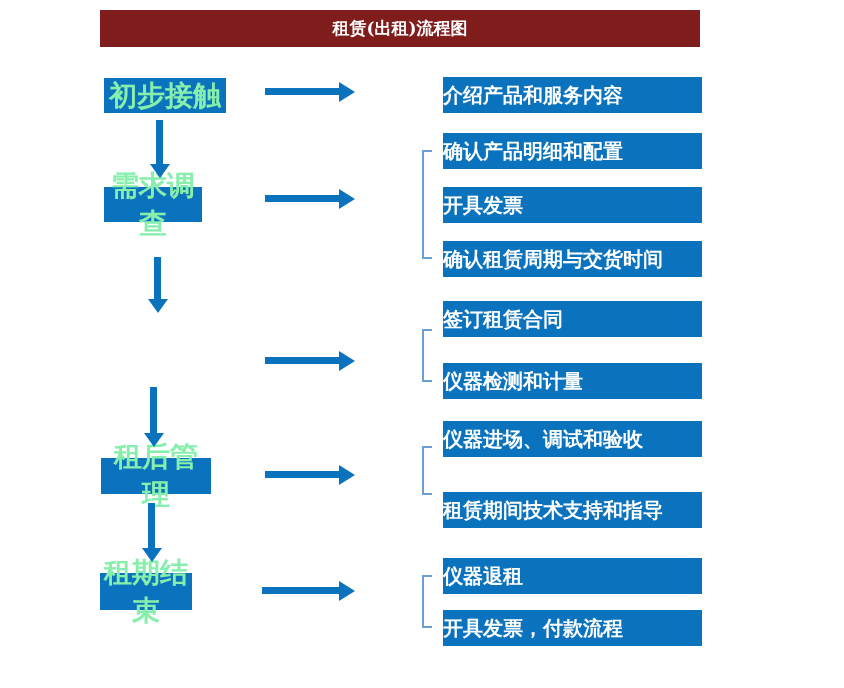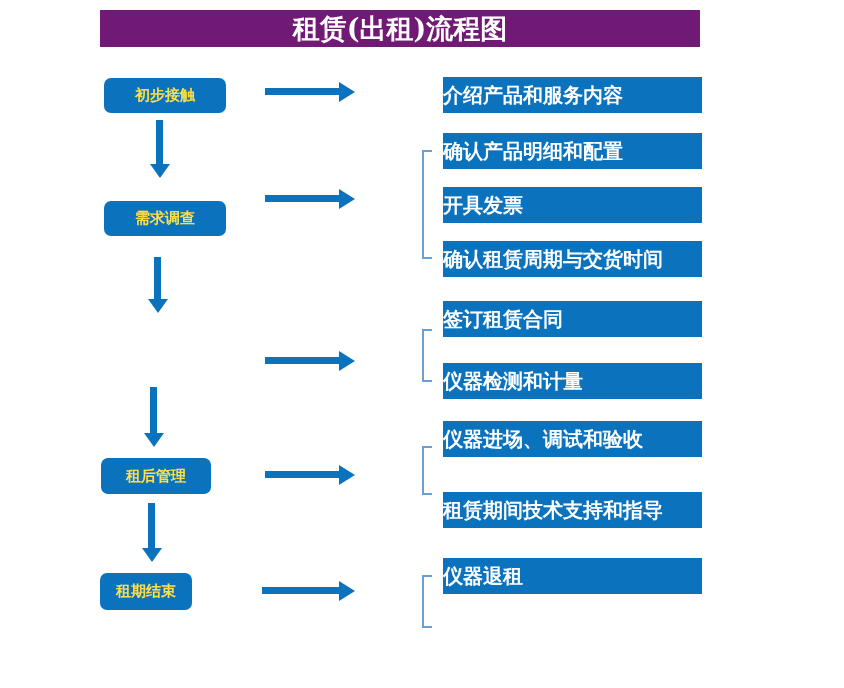--- a/index.html
+++ b/index.html
@@ -2,25 +2,25 @@
 <html><head>
 <meta charset="utf-8">
 <style>
   html,body{margin:0;padding:0;background:#ffffff;}
   #canvas{
     position:relative;width:844px;height:688px;background:#ffffff;overflow:hidden;
     font-family:"DejaVu Serif","Liberation Serif",serif;font-weight:bold;
   }
   .banner{
     position:absolute;left:100px;top:10px;width:600px;height:37px;
-    background:#701a75;color:#ffffff;font-size:27px;line-height:37px;text-align:center;
+    background:#7f1d1d;color:#ffffff;font-size:17px;line-height:37px;text-align:center;
   }
   .lbox{
-    position:absolute;background:#0b72be;color:#fde047;font-size:15px;
-    text-align:center;display:flex;align-items:center;justify-content:center;border-radius:7px;
+    position:absolute;background:#0b72be;color:#86efac;font-size:28px;
+    text-align:center;display:flex;align-items:center;justify-content:center;
   }
   .rbox{
     position:absolute;left:443px;width:259px;height:36px;background:#0b72be;color:#ffffff;
     font-size:20px;line-height:36px;box-sizing:border-box;
     white-space:nowrap;overflow:hidden;
   }
   
   .harrow{position:absolute;height:7px;background:#0b72be;}
   .harrow::after{
     content:"";position:absolute;right:-16px;top:-6.5px;width:0;height:0;
@@ -33,21 +33,21 @@
     border-top:14px solid #0b72be;border-left:10px solid transparent;border-right:10px solid transparent;
   }
   
   .bracket{
     position:absolute;left:422px;width:10px;
     border-left:2px solid #6b9fd4;border-top:2px solid #6b9fd4;border-bottom:2px solid #6b9fd4;
     box-sizing:border-box;
   }
   
   #lbox1{left:104px;top:78px;width:122px;height:35px;}
-  #lbox2{left:104px;top:201px;width:122px;height:35px;}
+  #lbox2{left:104px;top:187px;width:98px;height:35px;}
   #lbox3{left:102px;top:343px;width:108px;height:35px;}
   #lbox4{left:101px;top:458px;width:110px;height:36px;}
   #lbox5{left:100px;top:573px;width:92px;height:37px;}
   #rbox-1-0{top:77px;}
   #rbox-2-0{top:133px;}
   #rbox-2-1{top:187px;}
   #rbox-2-2{top:241px;}
   #rbox-3-0{top:301px;}
   #rbox-3-1{top:363px;}
   #rbox-4-0{top:421px;}
@@ -106,14 +106,15 @@
 
   <div id="rbox-1-0" class="rbox">介绍产品和服务内容</div>
   <div id="rbox-2-0" class="rbox">确认产品明细和配置</div>
   <div id="rbox-2-1" class="rbox">开具发票</div>
   <div id="rbox-2-2" class="rbox">确认租赁周期与交货时间</div>
   <div id="rbox-3-0" class="rbox">签订租赁合同</div>
   <div id="rbox-3-1" class="rbox">仪器检测和计量</div>
   <div id="rbox-4-0" class="rbox">仪器进场、调试和验收</div>
   <div id="rbox-4-1" class="rbox">租赁期间技术支持和指导</div>
   <div id="rbox-5-0" class="rbox">仪器退租</div>
+  <div id="rbox-5-1" class="rbox">开具发票，付款流程</div>
 
 </div>
 
 </body></html>

